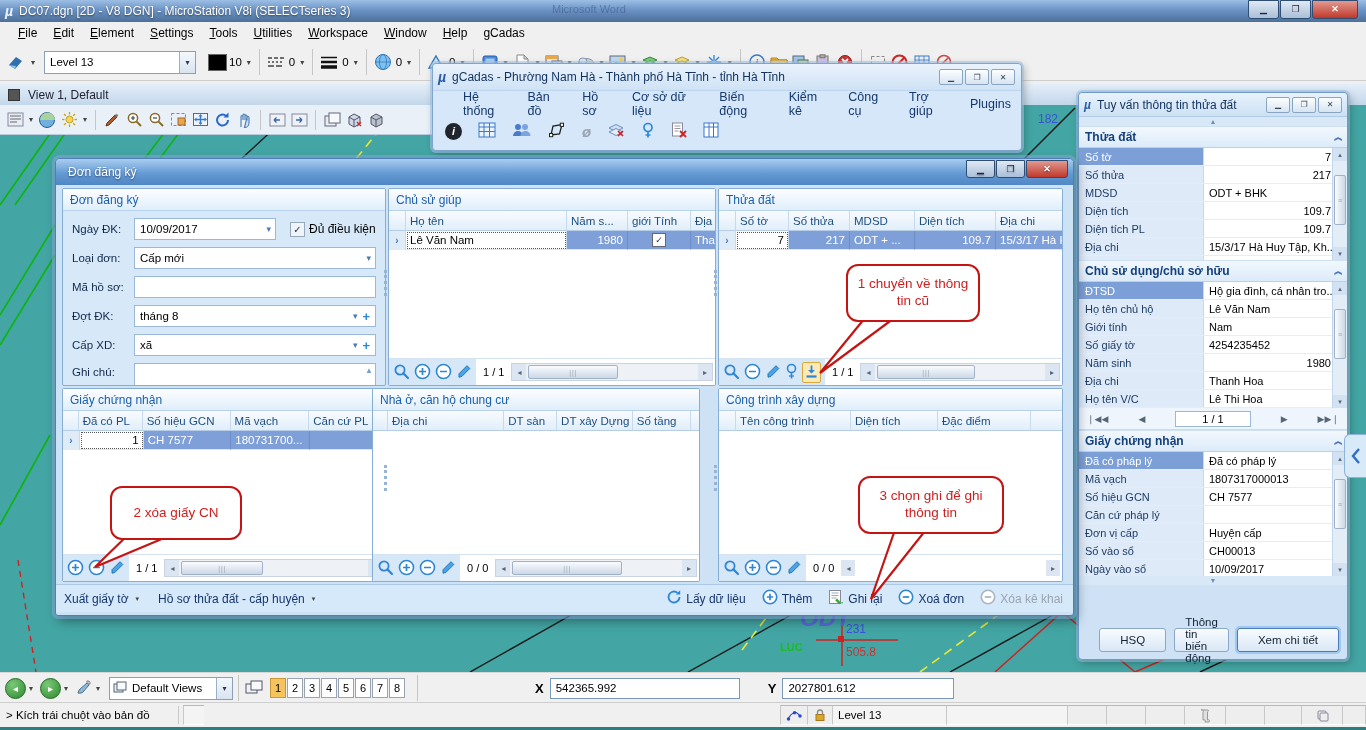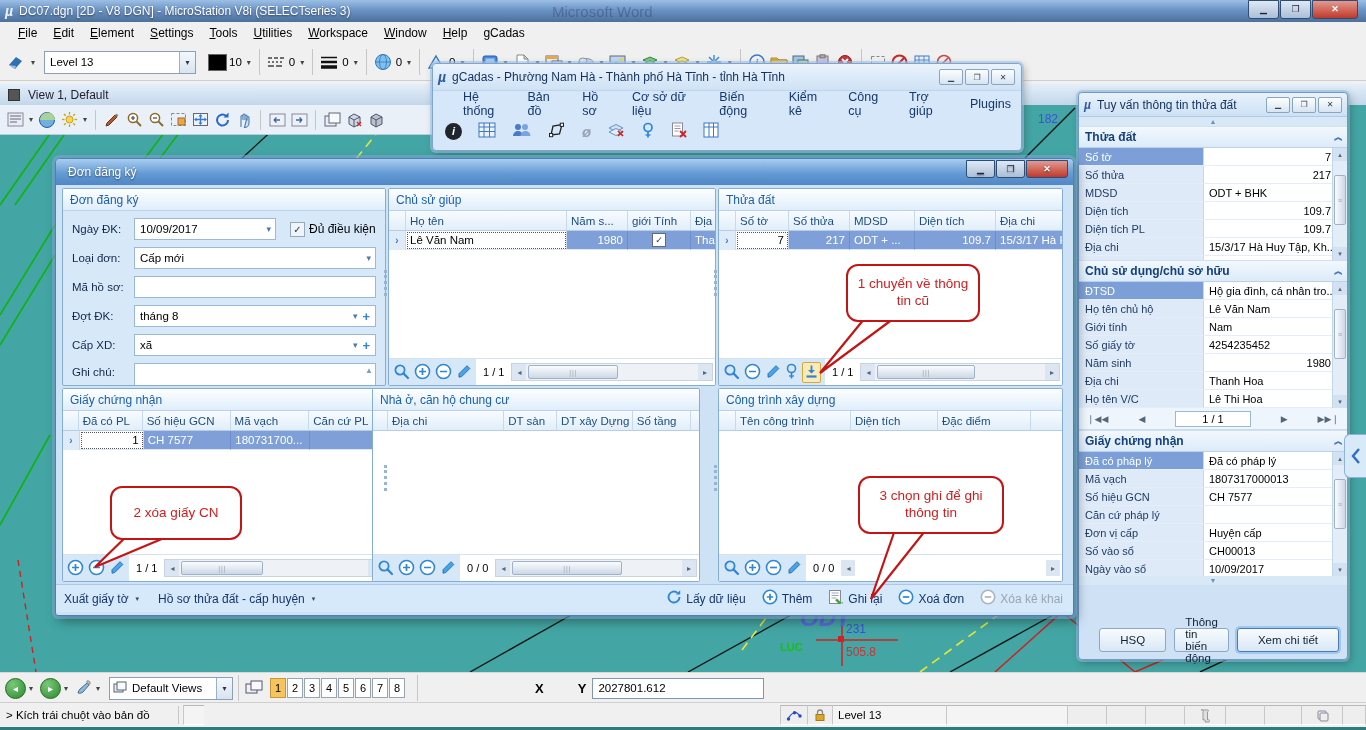--- a/index.html
+++ b/index.html
@@ -4,21 +4,21 @@
 <style>
   html,body{margin:0;padding:0}
   #stage{position:relative;width:1366px;height:730px;overflow:hidden;background:#eef0f2;
          font-family:"Liberation Sans",sans-serif;font-size:11px;color:#000}
   .abs{position:absolute}
 
   
   #titlebar{left:0;top:0;width:1366px;height:22px;background:linear-gradient(180deg,#9dbfe4 0%,#6b93c6 45%,#4c7099 100%);display:flex;align-items:center;color:#fff}
   #titlebar .t{font-size:12px;margin-left:6px;text-shadow:0 1px 2px rgba(0,0,0,.5)}
   .ms-logo{font-weight:bold;font-style:italic;font-size:14px;color:#eaf2ff;margin-left:5px}
-  .ghost{position:absolute;left:552px;top:3px;font-size:15px;color:#16294a;opacity:.32}
+  .ghost{position:absolute;left:552px;top:3px;font-size:11px;color:#16294a;opacity:.32}
   .winbtns{margin-left:auto;display:flex;margin-top:-4px;margin-right:8px}
   .wb{width:29px;height:17px;border:1px solid #2f4d73;border-radius:0 0 3px 3px;background:linear-gradient(#dfe9f4,#aabfd8);display:flex;align-items:center;justify-content:center;font-size:9px;color:#223}
   .wb.close{width:44px;background:linear-gradient(#e29a90,#c0392b);color:#fff;font-weight:bold}
   .wb+.wb{margin-left:1px}
   .wb-s{width:22px;height:14px;border:1px solid #8aa5c2;border-radius:2px;background:linear-gradient(#fdfeff,#d7e4f2);display:flex;align-items:center;justify-content:center;font-size:8px;color:#345}
   .wb-s+.wb-s{margin-left:2px}
 
   
   #menubar{left:0;top:22px;width:1366px;height:22px;background:#f0f0f0;border-bottom:1px solid #dcdcdc;display:flex;align-items:center;padding-left:10px}
   .mi{display:inline-block;padding:0 8px;line-height:21px;font-size:12px;cursor:default}
@@ -1087,20 +1087,23 @@
       <span class="vnum">2</span>
       <span class="vnum">3</span>
       <span class="vnum">4</span>
       <span class="vnum">5</span>
       <span class="vnum">6</span>
       <span class="vnum">7</span>
       <span class="vnum">8</span>
     </div>
     <span class="tsep" style="margin-left:12px"></span>
     <span class="coord" style="margin-left:112px">X</span>
+    <div class="cinp" style="width:178px">
+        <span>542365.992</span>
+      </div>
     <span class="coord" style="margin-left:28px">Y</span>
     <div class="cinp" style="width:160px">
         <span>2027801.612</span>
       </div>
   </div>
 
   <div id="statusbar" class="abs">
     <span style="padding-left:6px;font-size:11.5px">&gt; Kích trái chuột vào bản đồ</span>
     <span style="width:1px;height:18px;background:#c8c8c8;margin-left:28px"></span>
     <span class="scell" style="width:20px;margin-left:4px;background:#f4f4f4"></span>

